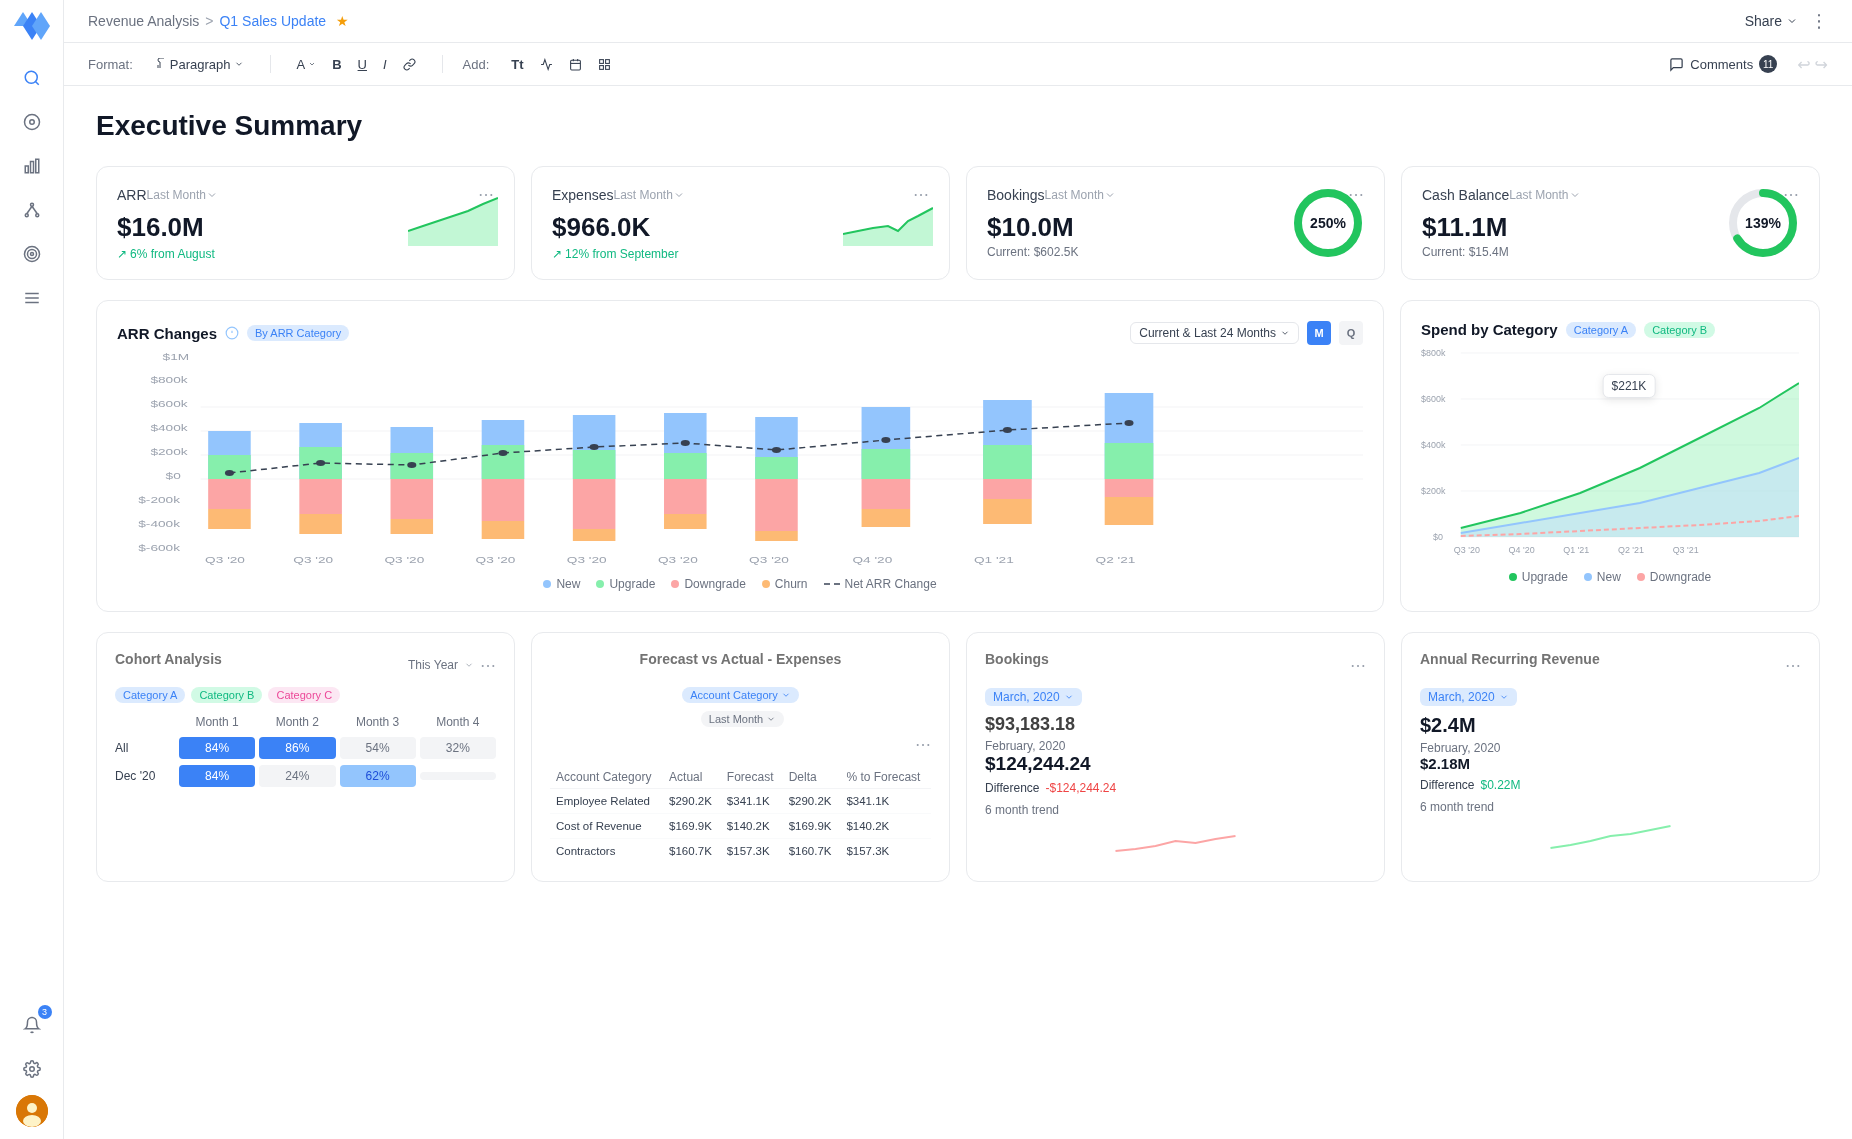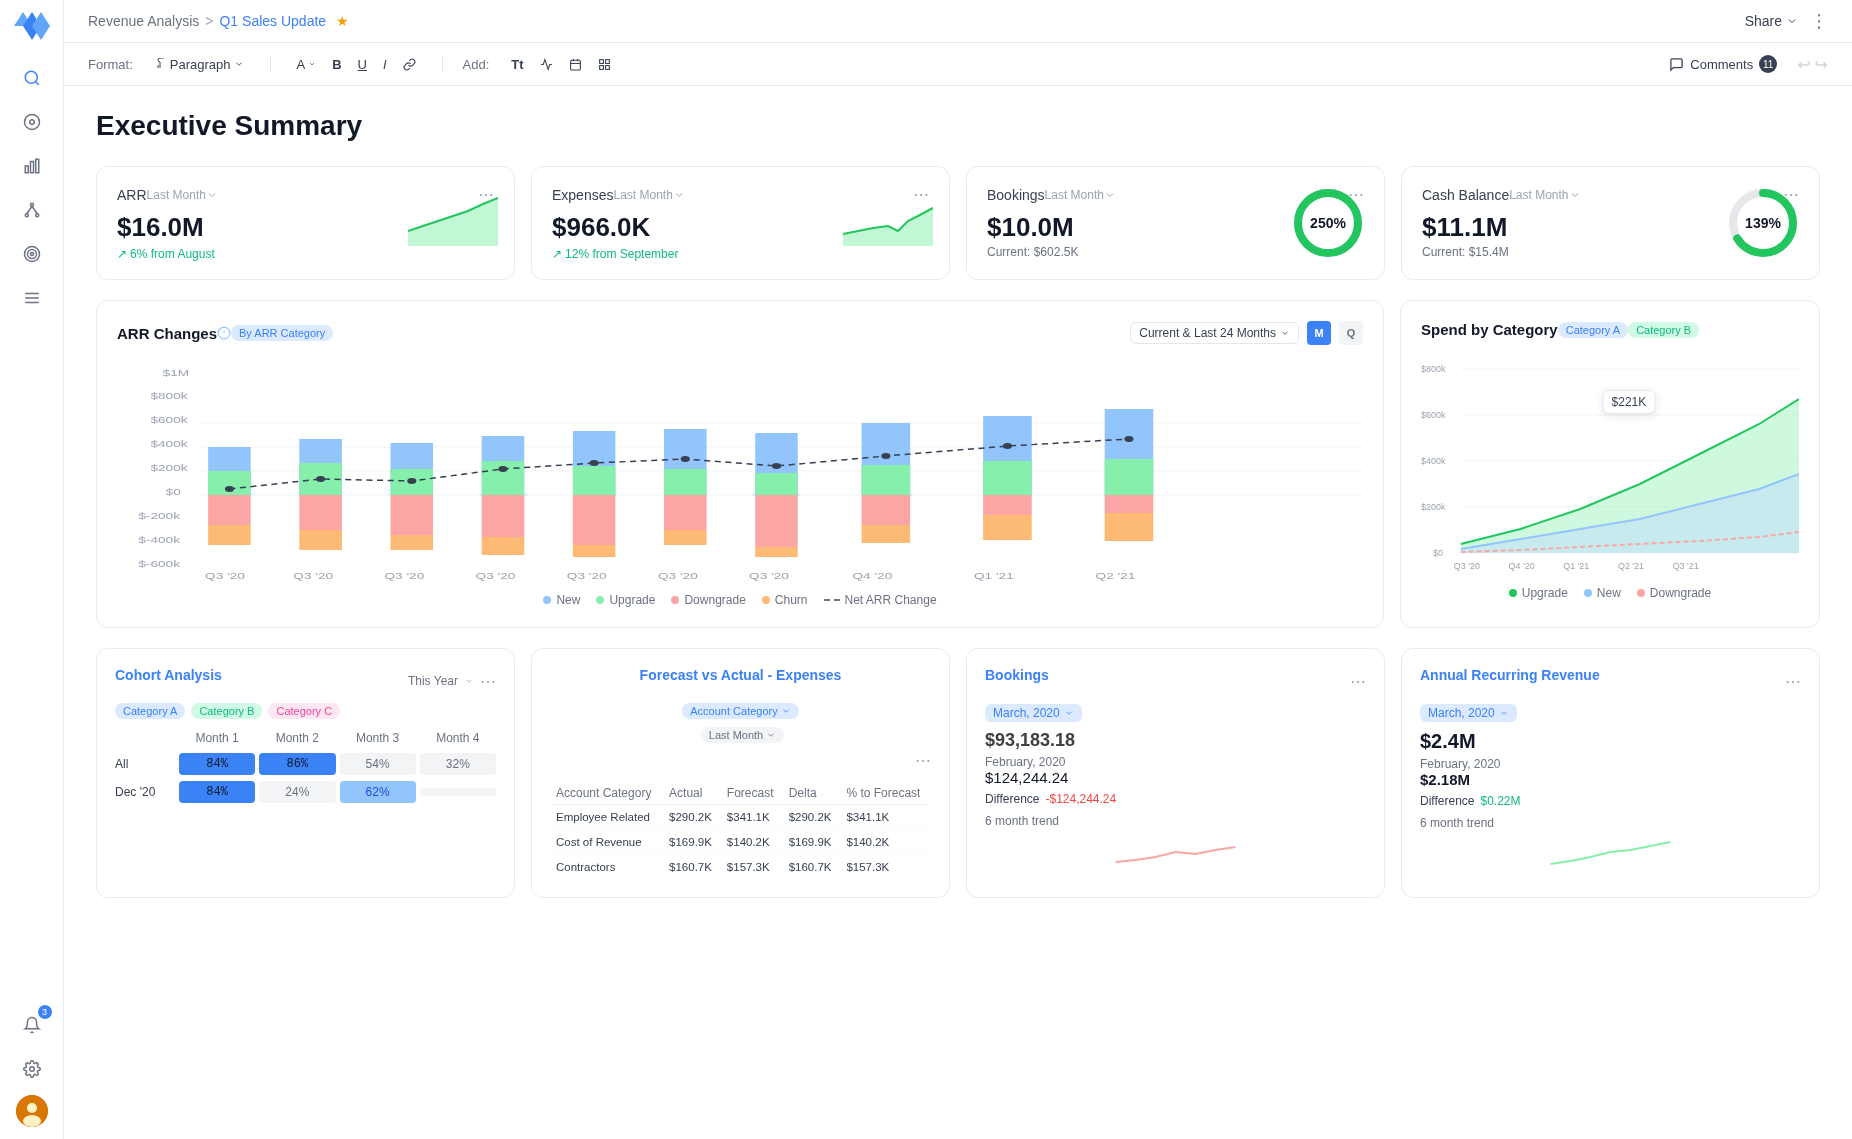--- a/index.html
+++ b/index.html
@@ -62,53 +62,53 @@
     
     .sparkline { width: 90px; height: 50px; }
     
     
     .donut-container { width: 80px; height: 80px; position: relative; display: flex; align-items: center; justify-content: center; }
     .donut-label { position: absolute; font-size: 14px; font-weight: 700; color: #111827; }
 
     
     .charts-row { display: grid; grid-template-columns: 1fr 420px; gap: 16px; margin-bottom: 20px; }
     .chart-card { background: #fff; border: 1px solid #e8eaed; border-radius: 12px; padding: 20px; }
-    .chart-header { display: flex; align-items: center; margin-bottom: 16px; }
+    .chart-header { display: flex; align-items: center; gap: 8px; }
     .chart-title { font-size: 15px; font-weight: 600; color: #111827; }
     .chart-badge { background: #dbeafe; color: #3b82f6; font-size: 11px; padding: 2px 8px; border-radius: 10px; }
     .chart-controls { margin-left: auto; display: flex; align-items: center; gap: 8px; }
     .period-select { font-size: 12px; color: #374151; border: 1px solid #e5e7eb; border-radius: 6px; padding: 3px 8px; cursor: pointer; display: flex; align-items: center; gap: 4px; }
     .period-btn { width: 24px; height: 24px; border-radius: 4px; display: flex; align-items: center; justify-content: center; font-size: 11px; font-weight: 600; cursor: pointer; }
     .period-btn.active { background: #3b82f6; color: white; }
     .period-btn:not(.active) { background: #f3f4f6; color: #6b7280; }
 
     
     .bar-chart-area { height: 220px; position: relative; }
     
     
     .chart-legend { display: flex; align-items: center; gap: 16px; justify-content: center; margin-top: 12px; flex-wrap: wrap; }
     .legend-item { display: flex; align-items: center; gap: 5px; font-size: 12px; color: #6b7280; }
     .legend-dot { width: 8px; height: 8px; border-radius: 50%; }
     .legend-dashed { width: 16px; height: 2px; border-top: 2px dashed #6b7280; }
 
     
     .bottom-row { display: grid; grid-template-columns: 1fr 1fr 1fr 1fr; gap: 16px; }
     .bottom-card { background: #fff; border: 1px solid #e8eaed; border-radius: 12px; padding: 18px; }
-    .bottom-card-title { font-size: 14px; font-weight: 600; color: #3b82f6; margin-bottom: 12px; }
+    .bottom-card-title { font-size: 14px; font-weight: 600; color: #737373; margin-bottom: 12px; }
     .cohort-cats { display: flex; gap: 6px; margin-bottom: 12px; }
     .cat-badge { font-size: 11px; padding: 2px 8px; border-radius: 10px; }
     .cat-a { background: #dbeafe; color: #3b82f6; }
     .cat-b { background: #d1fae5; color: #10b981; }
     .cat-c { background: #fce7f3; color: #ec4899; }
     .cohort-table { font-size: 12px; }
     .cohort-header { display: grid; grid-template-columns: 60px repeat(4, 1fr); gap: 4px; color: #6b7280; margin-bottom: 8px; text-align: center; }
     .cohort-row { display: grid; grid-template-columns: 60px repeat(4, 1fr); gap: 4px; margin-bottom: 6px; align-items: center; }
     .cohort-label { color: #374151; font-size: 12px; }
     .cohort-cell { border-radius: 4px; text-align: center; padding: 4px 2px; font-weight: 500; font-size: 12px; }
-    .cell-blue { background: #3b82f6; color: #0f172a; font-family: Liberation Mono, monospace; }
+    .cell-blue { background: #3b82f6; color: #ffffff; }
     .cell-light-blue { background: #93c5fd; color: #1d4ed8; }
     .cell-gray { background: #f3f4f6; color: #6b7280; }
 
     
     .forecast-header { display: flex; align-items: center; gap: 8px; margin-bottom: 12px; flex-direction: column; }
     .fc-badge { background: #dbeafe; color: #3b82f6; font-size: 11px; padding: 2px 8px; border-radius: 10px; display: flex; align-items: center; gap: 3px; }
     .fc-table { width: 100%; font-size: 12px; border-collapse: collapse; }
     .fc-table th { color: #6b7280; font-weight: 500; padding: 4px 6px; text-align: left; border-bottom: 1px solid #f3f4f6; }
     .fc-table td { padding: 6px 6px; color: #374151; border-bottom: 1px solid #f9fafb; font-size: 11.5px; }
     .fc-table tr:last-child td { border-bottom: none; }
@@ -697,21 +697,21 @@
           <span style="color:#9ca3af;font-size:16px;cursor:pointer;">⋯</span>
         </div>
         <div class="bookings-period">
           <span>March, 2020</span>
           <svg width="10" height="10" viewBox="0 0 24 24" fill="none" stroke="currentColor" stroke-width="2">
               <polyline points="6 9 12 15 18 9"></polyline>
             </svg>
         </div>
         <div class="bookings-value">$93,183.18</div>
         <div style="font-size:12px;color:#6b7280;margin-top:4px;">February, 2020</div>
-        <div style="font-size:15px;font-weight:400;color:#111827;">$124,244.24</div>
+        <div style="font-size:19px;font-weight:700;color:#111827;">$124,244.24</div>
         <div style="display:flex;align-items:center;gap:6px;margin-top:6px;">
           <span style="font-size:12px;color:#374151;font-weight:500;">Difference</span>
           <span style="font-size:12px;color:#ef4444;">-$124,244.24</span>
         </div>
         <div style="font-size:12px;color:#6b7280;margin-top:8px;">6 month trend</div>
         <svg width="100%" height="35" viewBox="0 0 120 35" style="margin-top:4px;">
           <polyline points="0,30 20,28 40,25 60,20 80,22 100,18 120,15" fill="none" stroke="#fca5a5" stroke-width="2"></polyline>
         </svg>
       </div>
 

